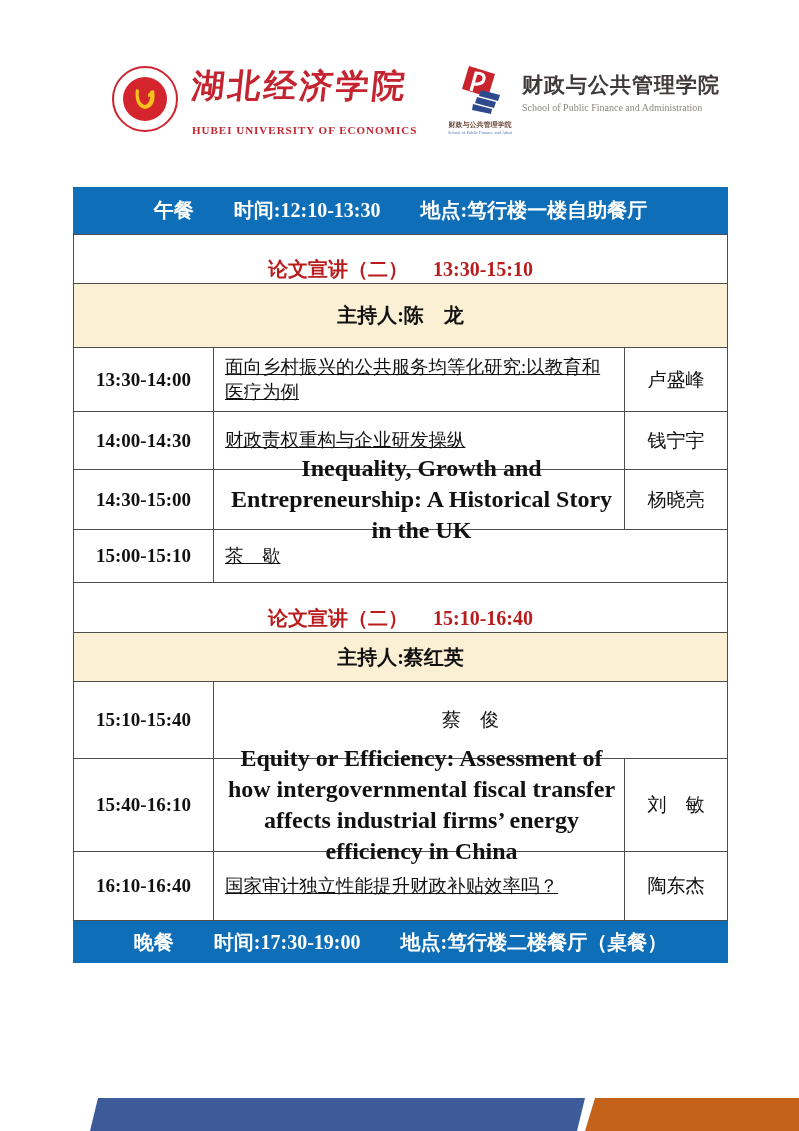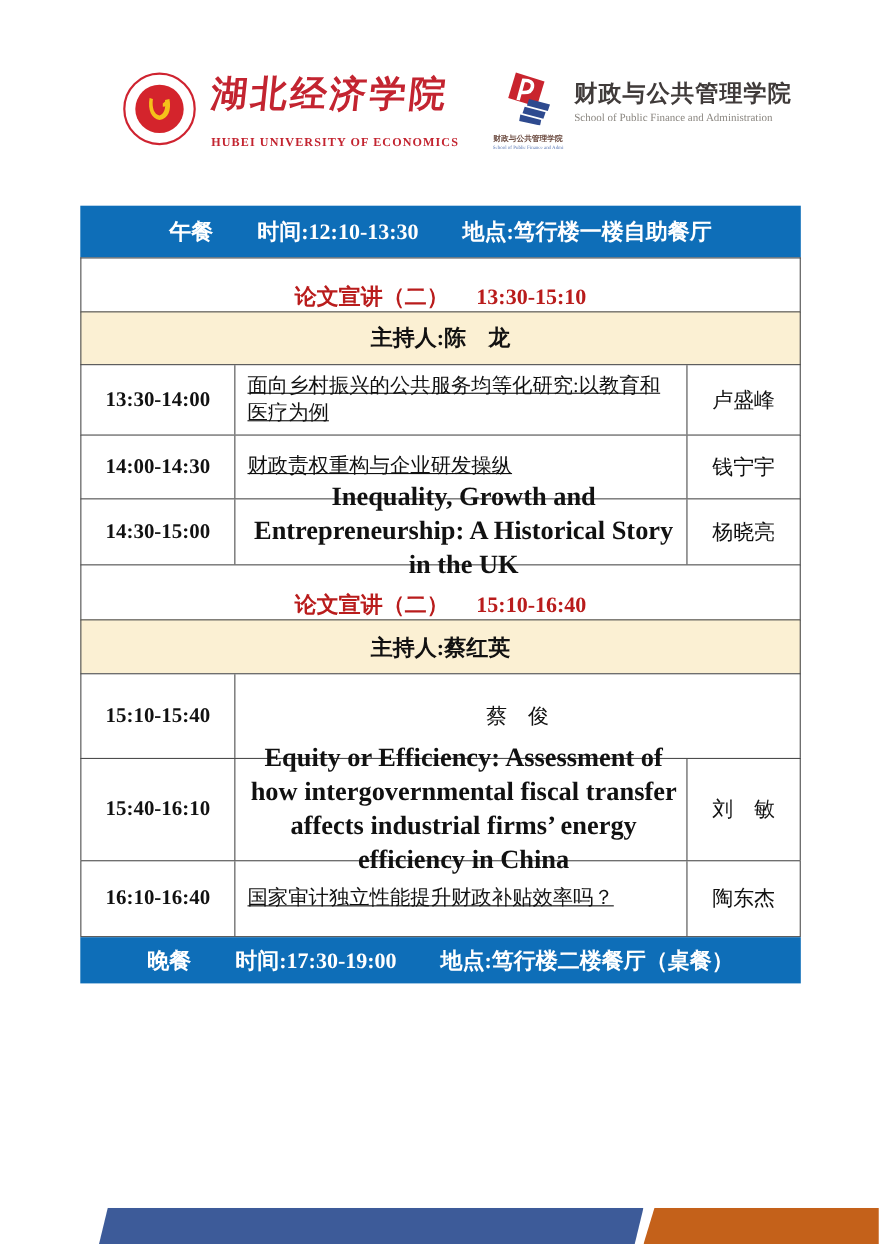--- a/index.html
+++ b/index.html
@@ -94,21 +94,21 @@
 <div class="sched">
 
   <div class="row meal" style="height:47px">
     <span>午餐　　时间:12:10-13:30　　地点:笃行楼一楼自助餐厅</span>
   </div>
 
   <div class="row session lined" style="height:49px">
     <span>论文宣讲（二）　 13:30-15:10</span>
   </div>
 
-  <div class="row chair lined" style="height:48px">
+  <div class="row chair lined" style="height:64px">
     <span>主持人:陈　龙</span>
   </div>
 
   <div class="row lined" style="height:64px">
     <div class="cell c-time">13:30-14:00</div>
     <div class="cell c-title cn-title">面向乡村振兴的公共服务均等化研究:以教育和医疗为例</div>
     <div class="cell c-speaker">卢盛峰</div>
   </div>
 
   <div class="row lined" style="height:58px">
@@ -116,20 +116,24 @@
     <div class="cell c-title cn-title">财政责权重构与企业研发操纵</div>
     <div class="cell c-speaker">钱宁宇</div>
   </div>
 
   <div class="row lined" style="height:60px">
     <div class="cell c-time">14:30-15:00</div>
     <div class="cell c-title en-title">Inequality, Growth and Entrepreneurship: A Historical Story in the UK</div>
     <div class="cell c-speaker">杨晓亮</div>
   </div>
 
+  <div class="row lined" style="height:53px">
+    <div class="cell c-time">15:00-15:10</div>
+    <div class="cell c-title cn-title grow">茶　歇</div>
+  </div>
 
   <div class="row session lined" style="height:50px">
     <span>论文宣讲（二）　 15:10-16:40</span>
   </div>
 
   <div class="row chair lined" style="height:49px">
     <span>主持人:蔡红英</span>
   </div>
 
   <div class="row lined" style="height:77px">

